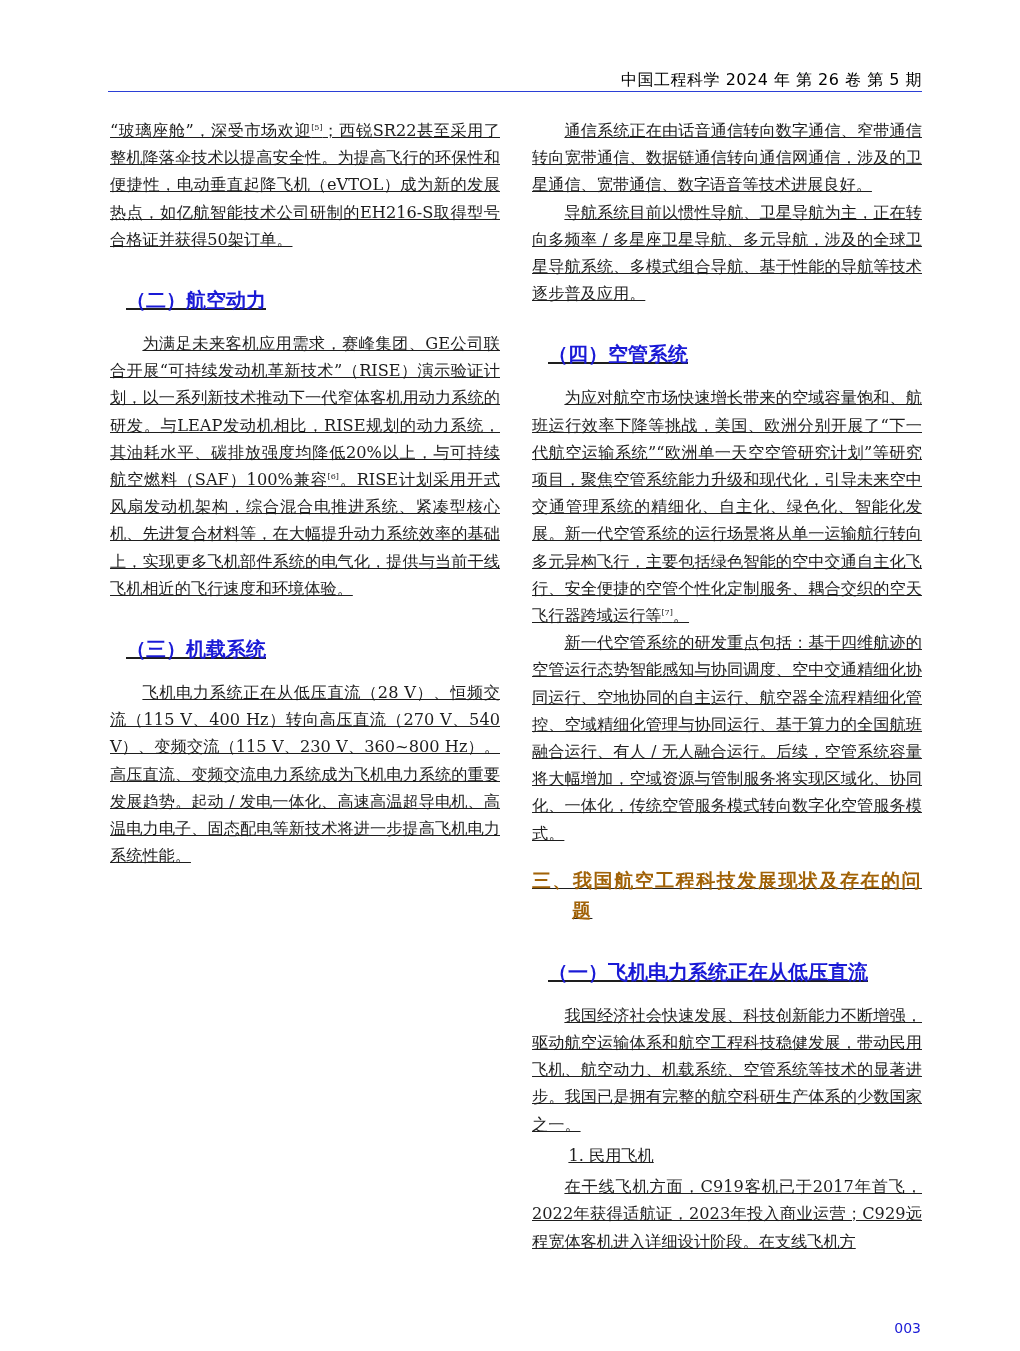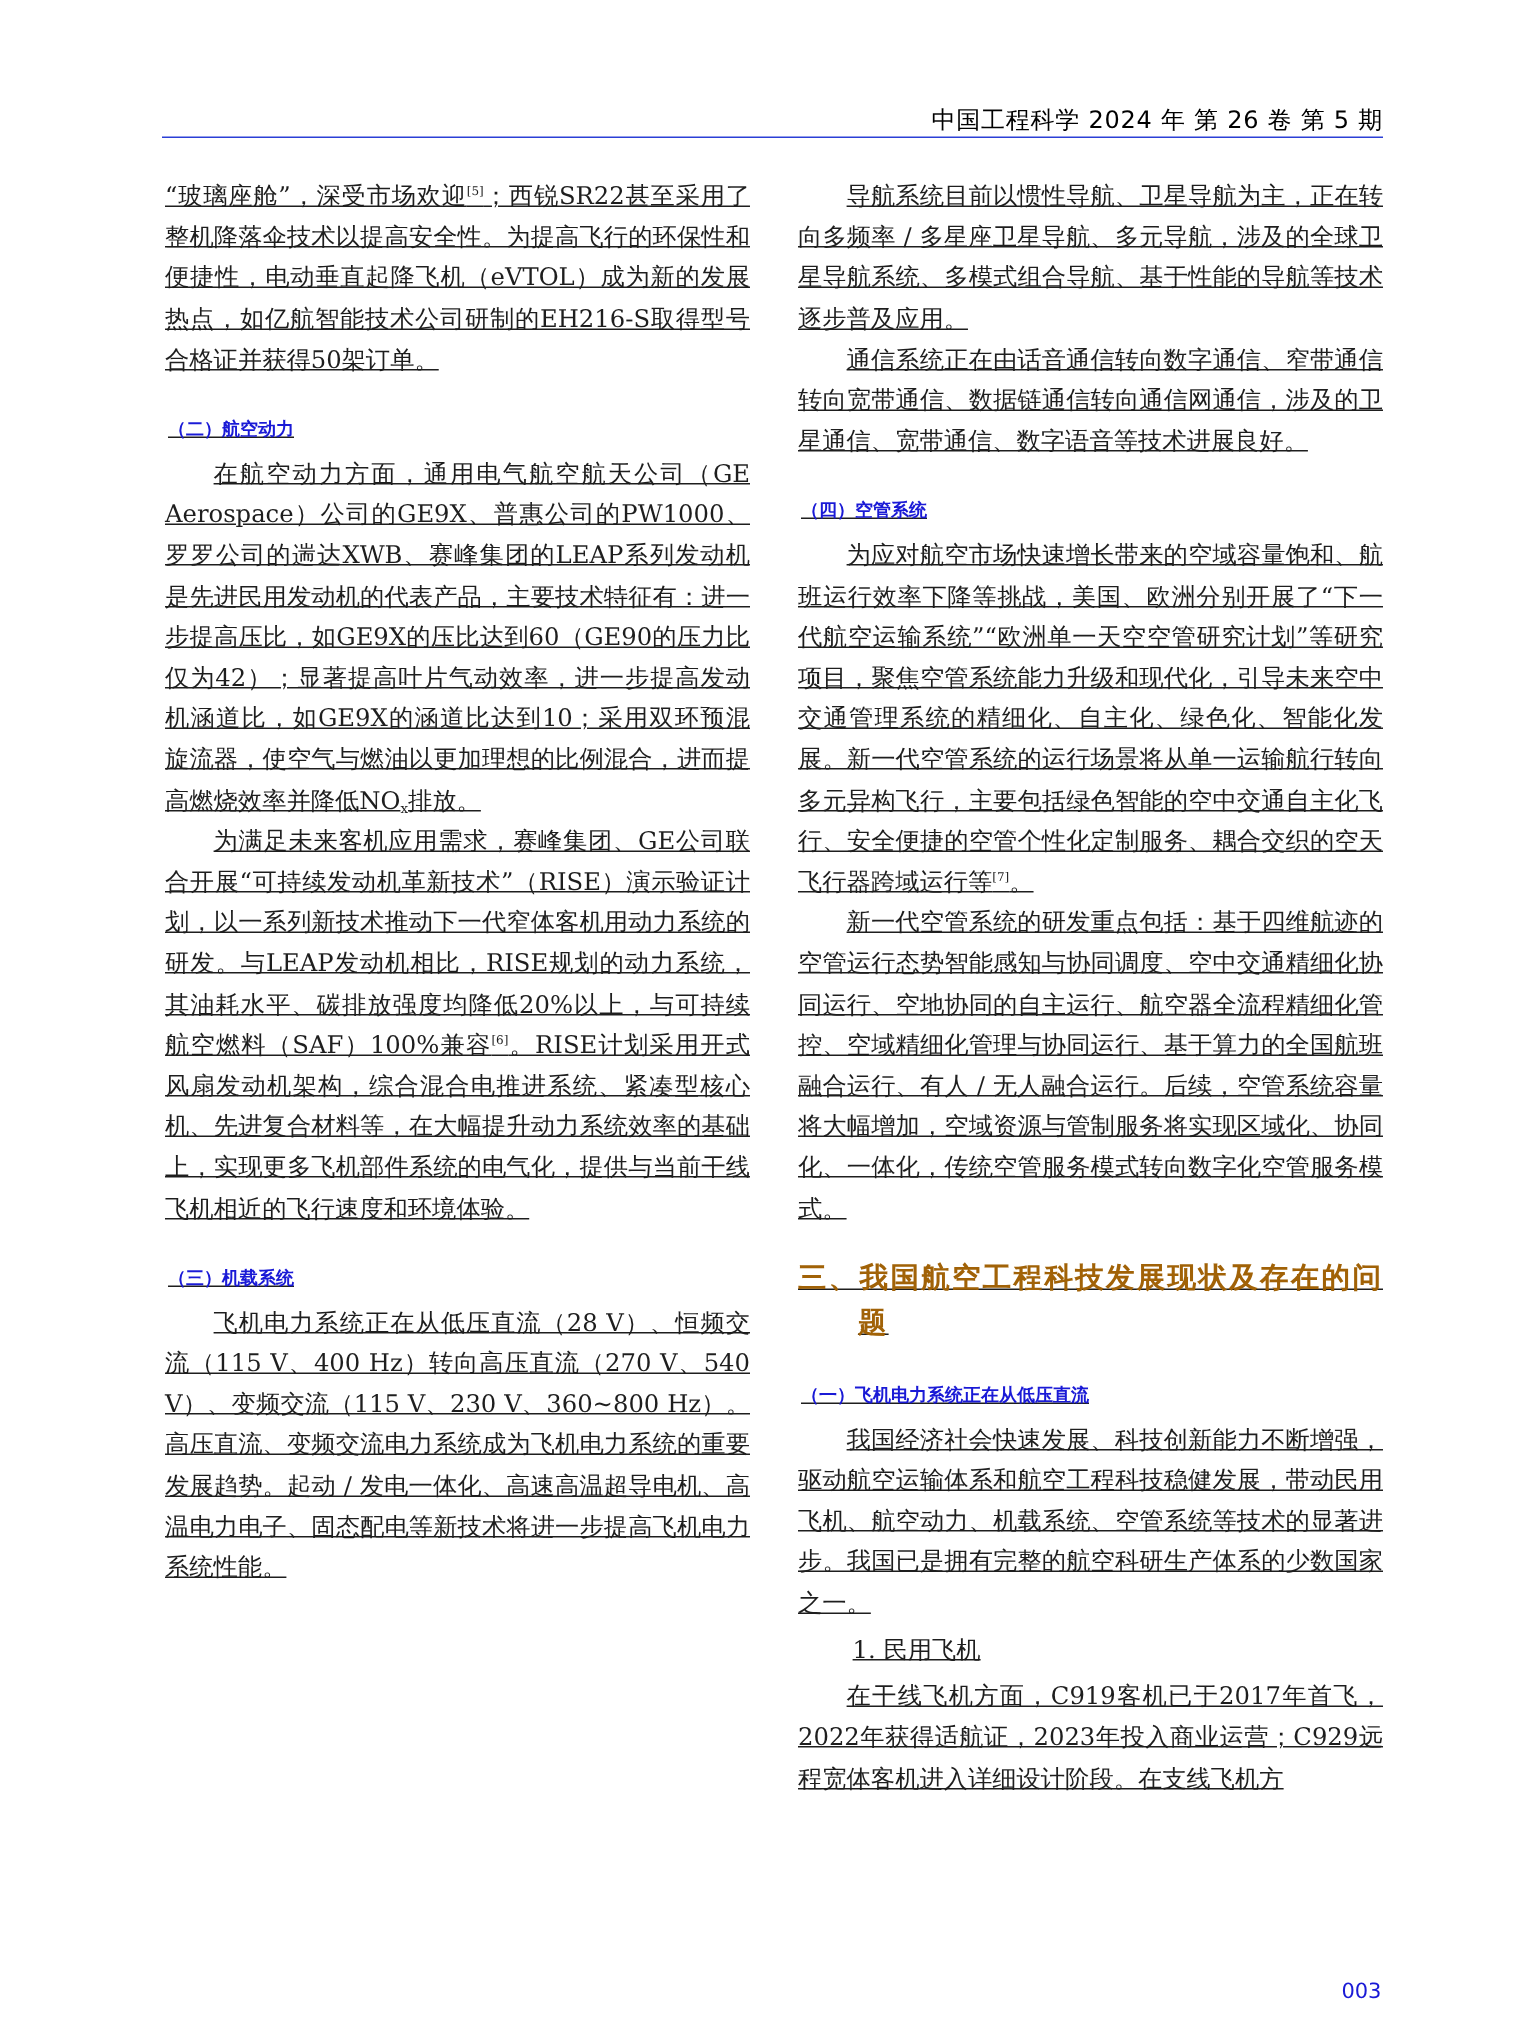--- a/index.html
+++ b/index.html
@@ -16,22 +16,22 @@
   .col {
     position: absolute; top: 117px; width: 390px;
     font-family: "DejaVu Serif", "Liberation Serif", serif; font-size: 16.2px;
     line-height: 27.2px; color: #1e1e1e; text-align: justify; text-decoration: underline;
   }
   .col.left { left: 110px; }
   .col.right { left: 532px; }
   .para { margin: 0; text-indent: 2em; text-align: justify; }
   .para.noindent { text-indent: 0; }
   .sub-heading {
-    font-family: "DejaVu Sans", sans-serif; color: #1a1ad6; font-size: 12px;
-    margin: 2px; line-height: 27px;
+    font-family: "DejaVu Sans", sans-serif; color: #1a1ad6; font-size: 20px;
+    margin: 16px; line-height: 27px;
   }
   .section-heading {
     font-family: "DejaVu Sans", sans-serif; color: #a16207; font-size: 19px;
     line-height: 30px; margin: 0; padding-left: 40px; text-indent: -40px;
     letter-spacing: 1.4px;
   }
   .num-heading { margin: 4px; text-indent: 2em; }
   sup { font-size: 8px; line-height: 0; vertical-align: 6px; }
   sub { font-size: 9px; line-height: 0; vertical-align: -3px; }
   .page-number {
@@ -46,31 +46,30 @@
 <div>
   <div class="journal-title">中国工程科学 2024 年 第 26 卷 第 5 期</div>
   <div class="header-rule"></div>
 </div>
 
 <div class="col left">
   <p class="para noindent"><span>“玻璃座舱”，深受市场欢迎</span><sup>[5]</sup><span>；西锐SR22甚至采用了整机降落伞技术以提高安全性。为提高飞行的环保性和便捷性，电动垂直起降飞机（eVTOL）成为新的发展热点，如亿航智能技术公司研制的EH216-S取得型号合格证并获得50架订单。</span></p>
 
   <div class="gap-m"></div>
   <h3 class="sub-heading">（二）航空动力</h3>
-  <p class="para"><span>在航空动力方面，通用电气航空航天公司（GE Aerospace）公司的GE9X、普惠公司的PW1000、罗罗公司的遄达XWB、赛峰集团的LEAP系列发动机是先进民用发动机的代表产品，主要技术特征有：进一步提高压比，如GE9X的压比达到60（GE90的压力比仅为42）；显著提高叶片气动效率，进一步提高发动机涵道比，如GE9X的涵道比达到10；采用双环预混旋流器，使空气与燃油以更加理想的比例混合，进而提高燃烧效率并降低NO</span><sub>x</sub><span>排放。</span></p>
   <p class="para"><span>为满足未来客机应用需求，赛峰集团、GE公司联合开展“可持续发动机革新技术”（RISE）演示验证计划，以一系列新技术推动下一代窄体客机用动力系统的研发。与LEAP发动机相比，RISE规划的动力系统，其油耗水平、碳排放强度均降低20%以上，与可持续航空燃料（SAF）100%兼容</span><sup>[6]</sup><span>。RISE计划采用开式风扇发动机架构，综合混合电推进系统、紧凑型核心机、先进复合材料等，在大幅提升动力系统效率的基础上，实现更多飞机部件系统的电气化，提供与当前干线飞机相近的飞行速度和环境体验。</span></p>
 
   <div class="gap-m"></div>
   <h3 class="sub-heading">（三）机载系统</h3>
   <p class="para">飞机电力系统正在从低压直流（28 V）、恒频交流（115 V、400 Hz）转向高压直流（270 V、540 V）、变频交流（115 V、230 V、360~800 Hz）。高压直流、变频交流电力系统成为飞机电力系统的重要发展趋势。起动 / 发电一体化、高速高温超导电机、高温电力电子、固态配电等新技术将进一步提高飞机电力系统性能。</p>
 </div>
 
 <div class="col right">
+  <p class="para">通信系统正在由话音通信转向数字通信、窄带通信转向宽带通信、数据链通信转向通信网通信，涉及的卫星通信、宽带通信、数字语音等技术进展良好。</p>
   <p class="para">导航系统目前以惯性导航、卫星导航为主，正在转向多频率 / 多星座卫星导航、多元导航，涉及的全球卫星导航系统、多模式组合导航、基于性能的导航等技术逐步普及应用。</p>
-  <p class="para">通信系统正在由话音通信转向数字通信、窄带通信转向宽带通信、数据链通信转向通信网通信，涉及的卫星通信、宽带通信、数字语音等技术进展良好。</p>
 
   <div class="gap-m"></div>
   <h3 class="sub-heading">（四）空管系统</h3>
   <p class="para"><span>为应对航空市场快速增长带来的空域容量饱和、航班运行效率下降等挑战，美国、欧洲分别开展了“下一代航空运输系统”“欧洲单一天空空管研究计划”等研究项目，聚焦空管系统能力升级和现代化，引导未来空中交通管理系统的精细化、自主化、绿色化、智能化发展。新一代空管系统的运行场景将从单一运输航行转向多元异构飞行，主要包括绿色智能的空中交通自主化飞行、安全便捷的空管个性化定制服务、耦合交织的空天飞行器跨域运行等</span><sup>[7]</sup><span>。</span></p>
   <p class="para">新一代空管系统的研发重点包括：基于四维航迹的空管运行态势智能感知与协同调度、空中交通精细化协同运行、空地协同的自主运行、航空器全流程精细化管控、空域精细化管理与协同运行、基于算力的全国航班融合运行、有人 / 无人融合运行。后续，空管系统容量将大幅增加，空域资源与管制服务将实现区域化、协同化、一体化，传统空管服务模式转向数字化空管服务模式。</p>
 
   <div class="gap-m"></div>
   <h2 class="section-heading">三、我国航空工程科技发展现状及存在的问题</h2>
   <div class="gap-m"></div>
   <h3 class="sub-heading">（一）飞机电力系统正在从低压直流</h3>

